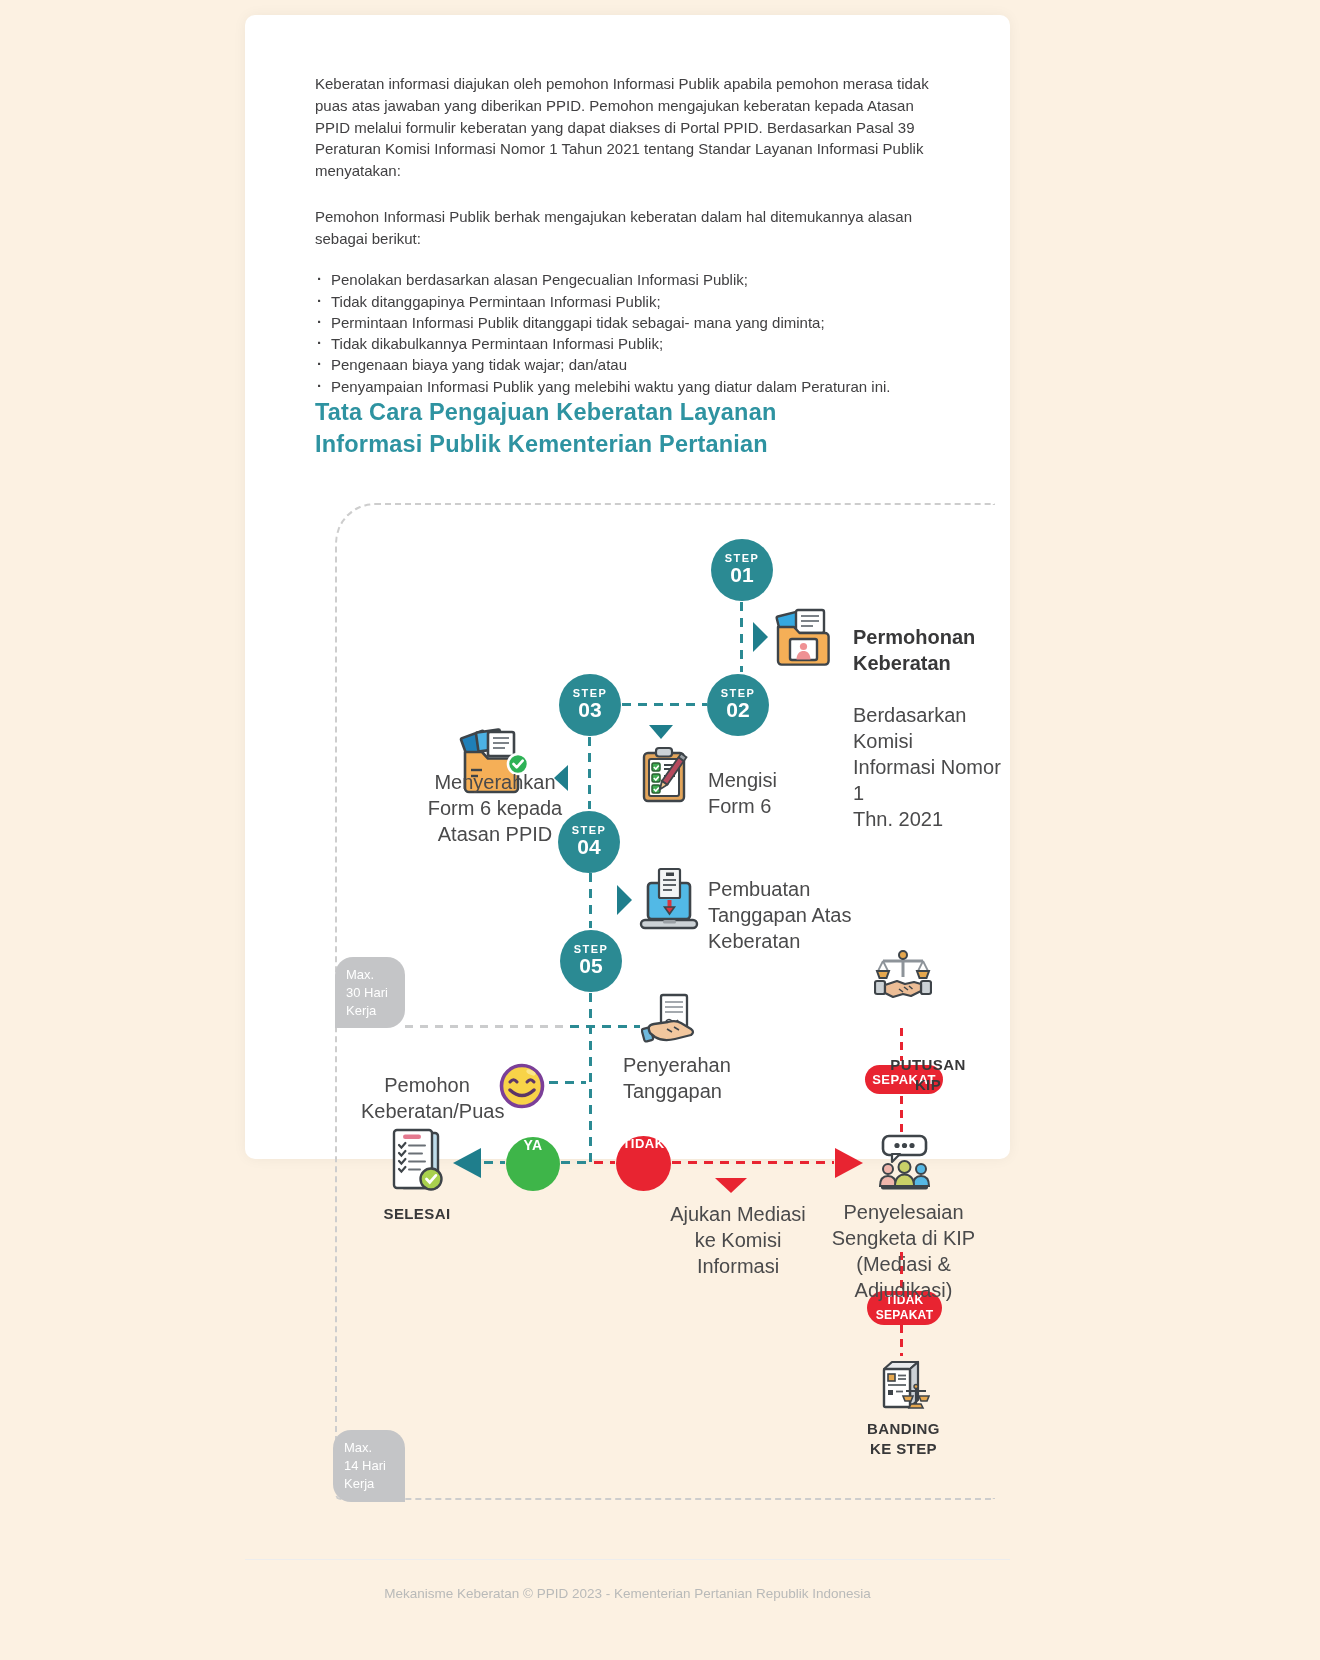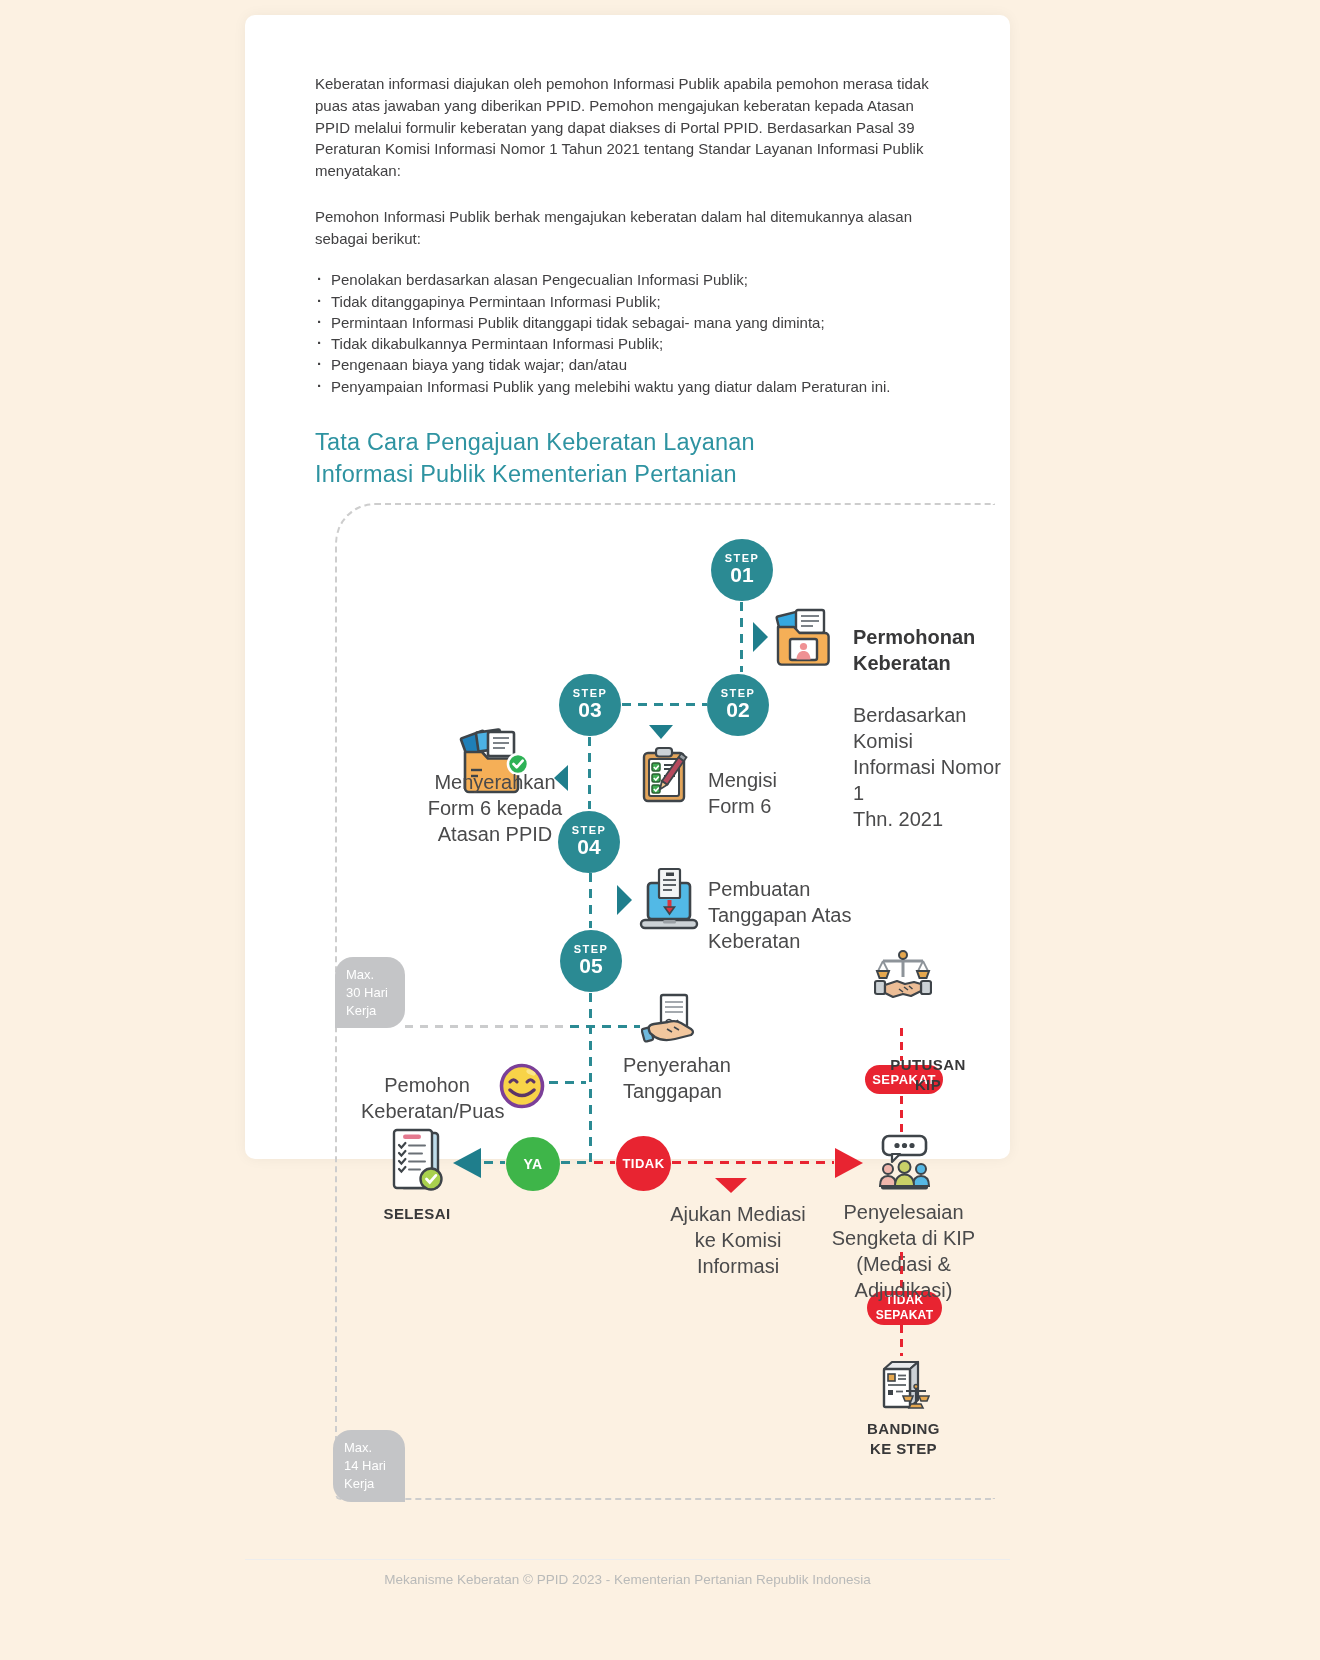--- a/index.html
+++ b/index.html
@@ -20,21 +20,21 @@
   .content p { font-size:15px; line-height:1.45; width:632px; }
   .content p + p { margin-top:24px; }
   ul.reasons { list-style:none; margin-top:20px; width:640px; }
   ul.reasons li {
     font-size:15px; line-height:1.42; padding-left:16px; position:relative;
   }
   ul.reasons li::before {
     content:"·"; position:absolute; left:2px; top:-1px; font-weight:bold; color:#414042;
   }
   h1.flow-title {
-    margin-top:30px; font-size:23.5px; font-weight:400; line-height:1.34;
+    font-size:23.5px; font-weight:700; line-height:1.34;
     letter-spacing:.2px; color:#2e93a1; white-space:pre-line;
   }
 
   
   .fl { position:absolute; }
   .frame {
     left:90px; top:488px; width:660px; height:997px;
     border:2px dashed #cdcdcd; border-right:none;
     border-top-left-radius:40px; border-bottom-left-radius:6px;
   }
@@ -49,21 +49,21 @@
   .step {
     width:62px; height:62px; border-radius:50%;
     background:#2b8a93; color:#fff;
     display:flex; flex-direction:column; align-items:center; justify-content:center;
   }
   .step .s-label { font-size:11px; font-weight:bold; letter-spacing:1.5px; line-height:1; }
   .step .s-num   { font-size:21px; font-weight:bold; line-height:1.05; }
 
   .decision {
     border-radius:50%; color:#fff; font-weight:bold;
-    display:flex; align-items:center; justify-content:center; letter-spacing:.5px;
+    display:flex; align-items:flex-start; justify-content:center; letter-spacing:.5px;
   }
   .ya    { width:54px; height:54px; background:#3eb549; font-size:14px; }
   .tidak { width:55px; height:55px; background:#e82431; font-size:13px; }
 
   .pill {
     background:#e82431; color:#fff; font-weight:bold; text-align:center;
     display:flex; align-items:center; justify-content:center;
     border-radius:17px; white-space:pre-line;
   }
   .pill.one  { font-size:13px; letter-spacing:.5px; }
@@ -87,21 +87,21 @@
   .tri { width:0; height:0; }
   .tri.r-teal  { border-top:15px solid transparent; border-bottom:15px solid transparent; border-left:15px solid #1f7e8c; }
   .tri.l-teal  { border-top:13px solid transparent; border-bottom:13px solid transparent; border-right:14px solid #1f7e8c; }
   .tri.l-teal-big { border-top:15px solid transparent; border-bottom:15px solid transparent; border-right:28px solid #1f7e8c; }
   .tri.d-teal  { border-left:12px solid transparent; border-right:12px solid transparent; border-top:14px solid #1f7e8c; }
   .tri.r-red   { border-top:15px solid transparent; border-bottom:15px solid transparent; border-left:28px solid #e82431; }
   .tri.d-red   { border-left:16px solid transparent; border-right:16px solid transparent; border-top:15px solid #e82431; }
 
   .footer {
     position:absolute; left:0; right:0; top:1544px;
-    border-top:1px solid #ededed; padding-top:12px;
+    border-top:1px solid #ededed; padding-top:26px;
     text-align:center; font-size:13.5px; color:#b9bab9;
   }
 </style>
 </head>
 <body>
 
 <div class="card">
 
   <div class="content">
     <p>Keberatan informasi diajukan oleh pemohon Informasi Publik apabila pemohon merasa tidak puas atas jawaban yang diberikan PPID. Pemohon mengajukan keberatan kepada Atasan PPID melalui formulir keberatan yang dapat diakses di Portal PPID. Berdasarkan Pasal 39 Peraturan Komisi Informasi Nomor 1 Tahun 2021 tentang Standar Layanan Informasi Publik menyatakan:</p>

